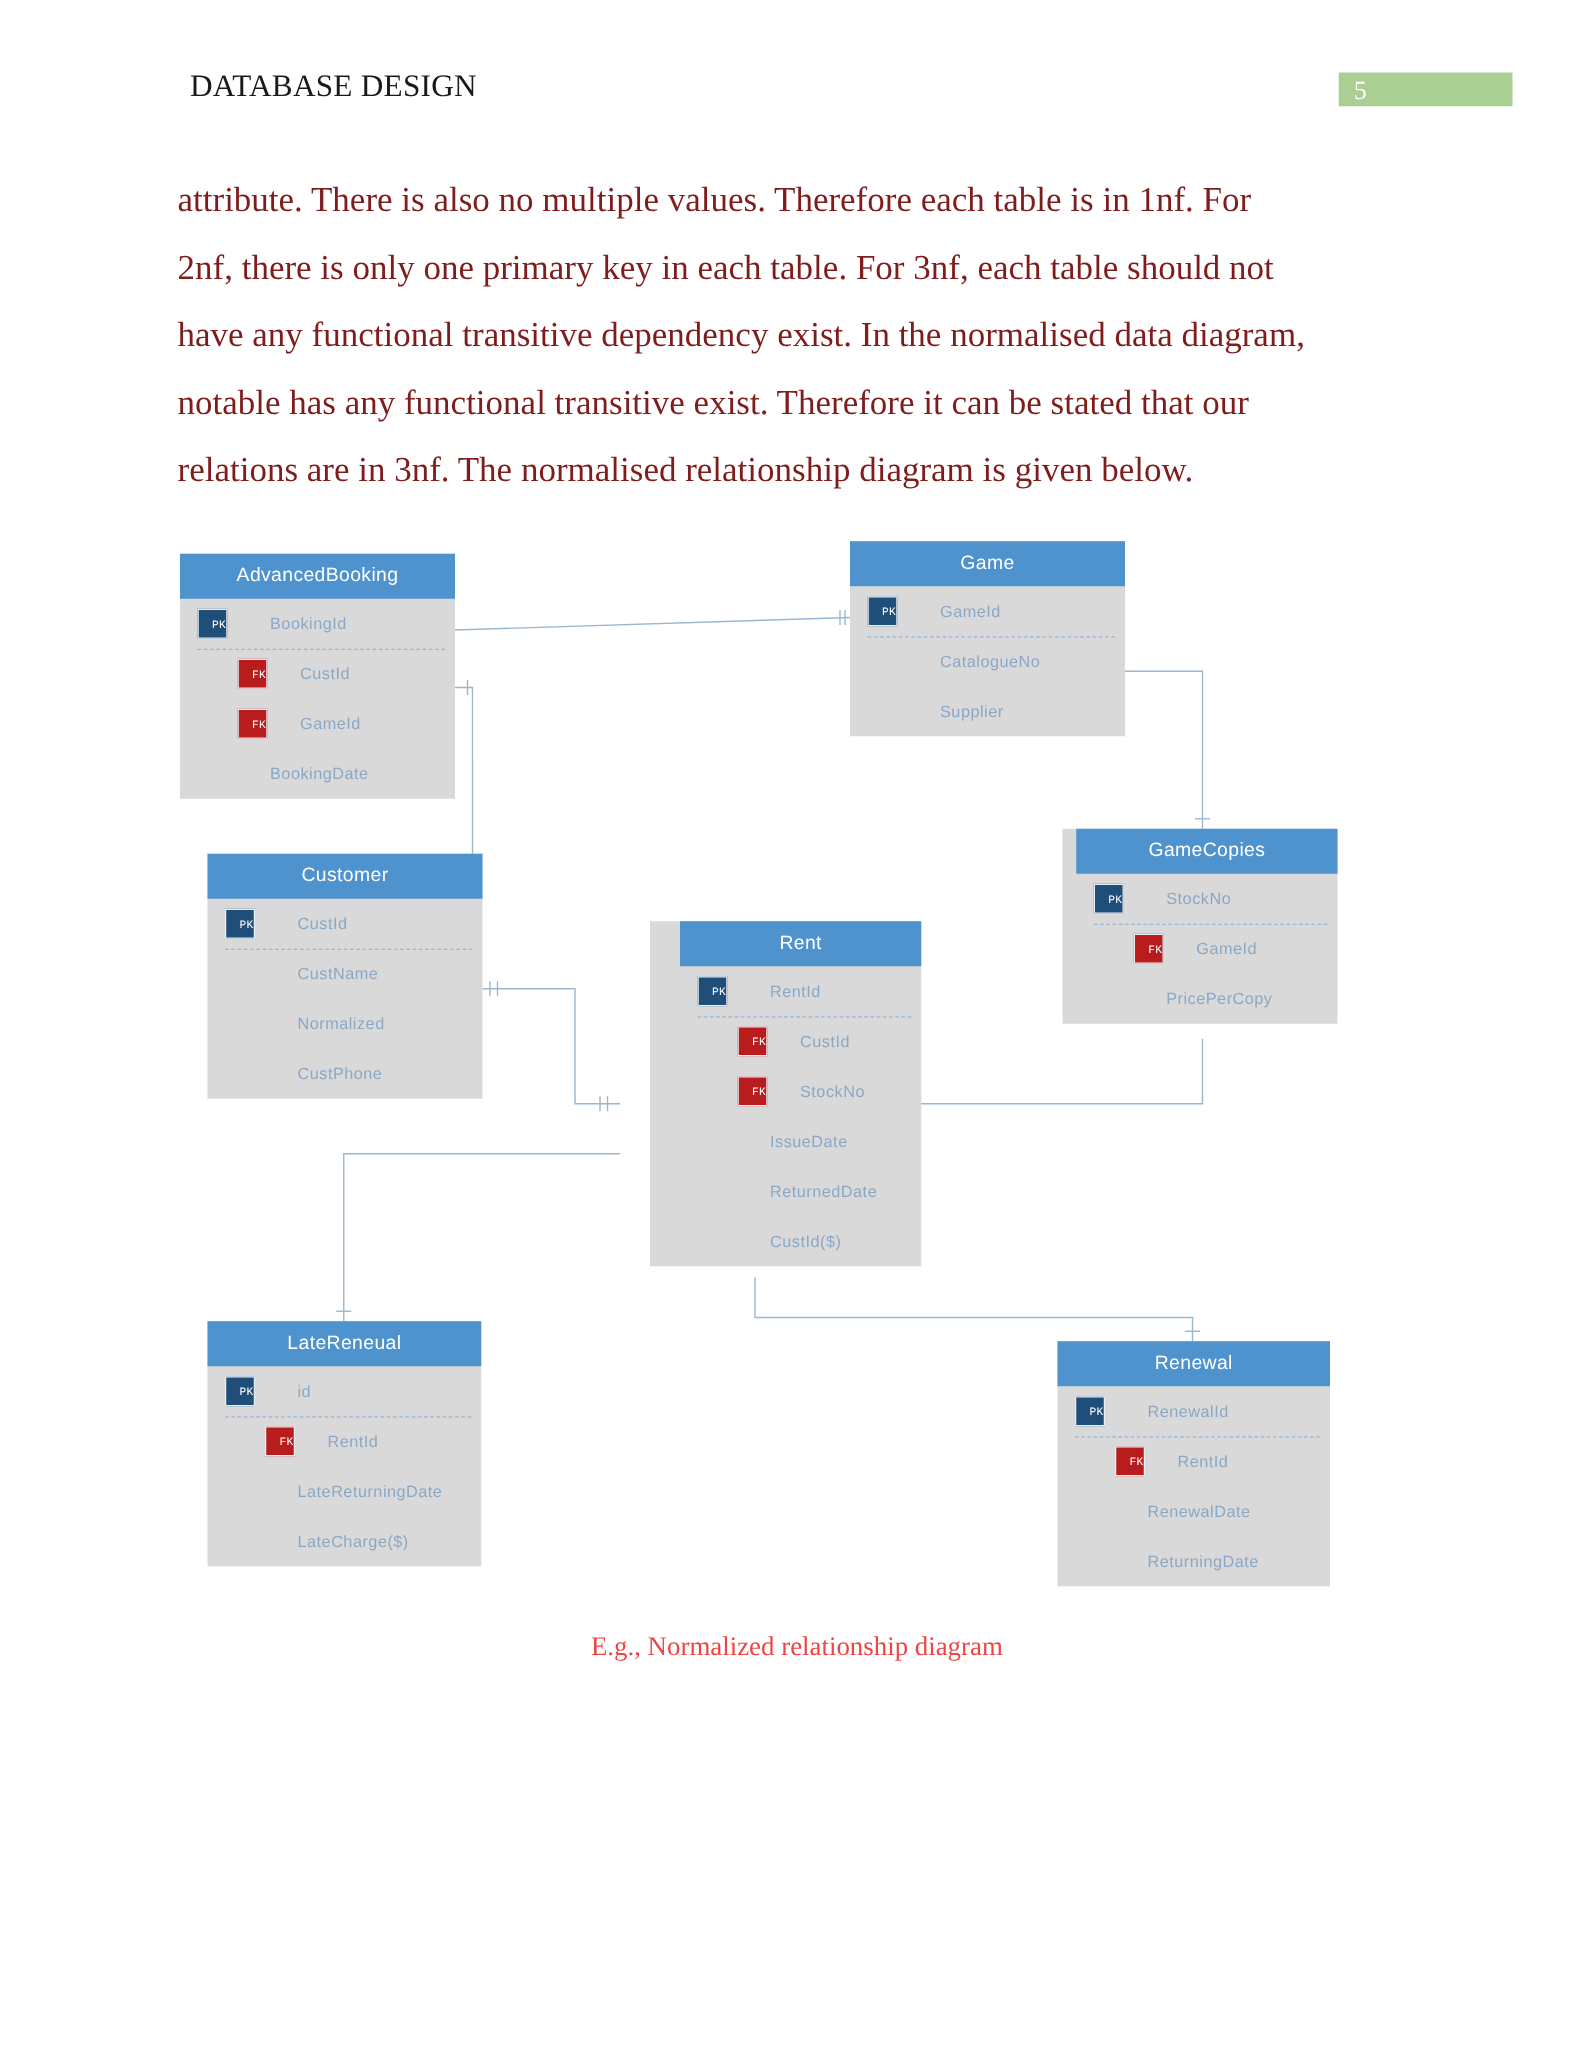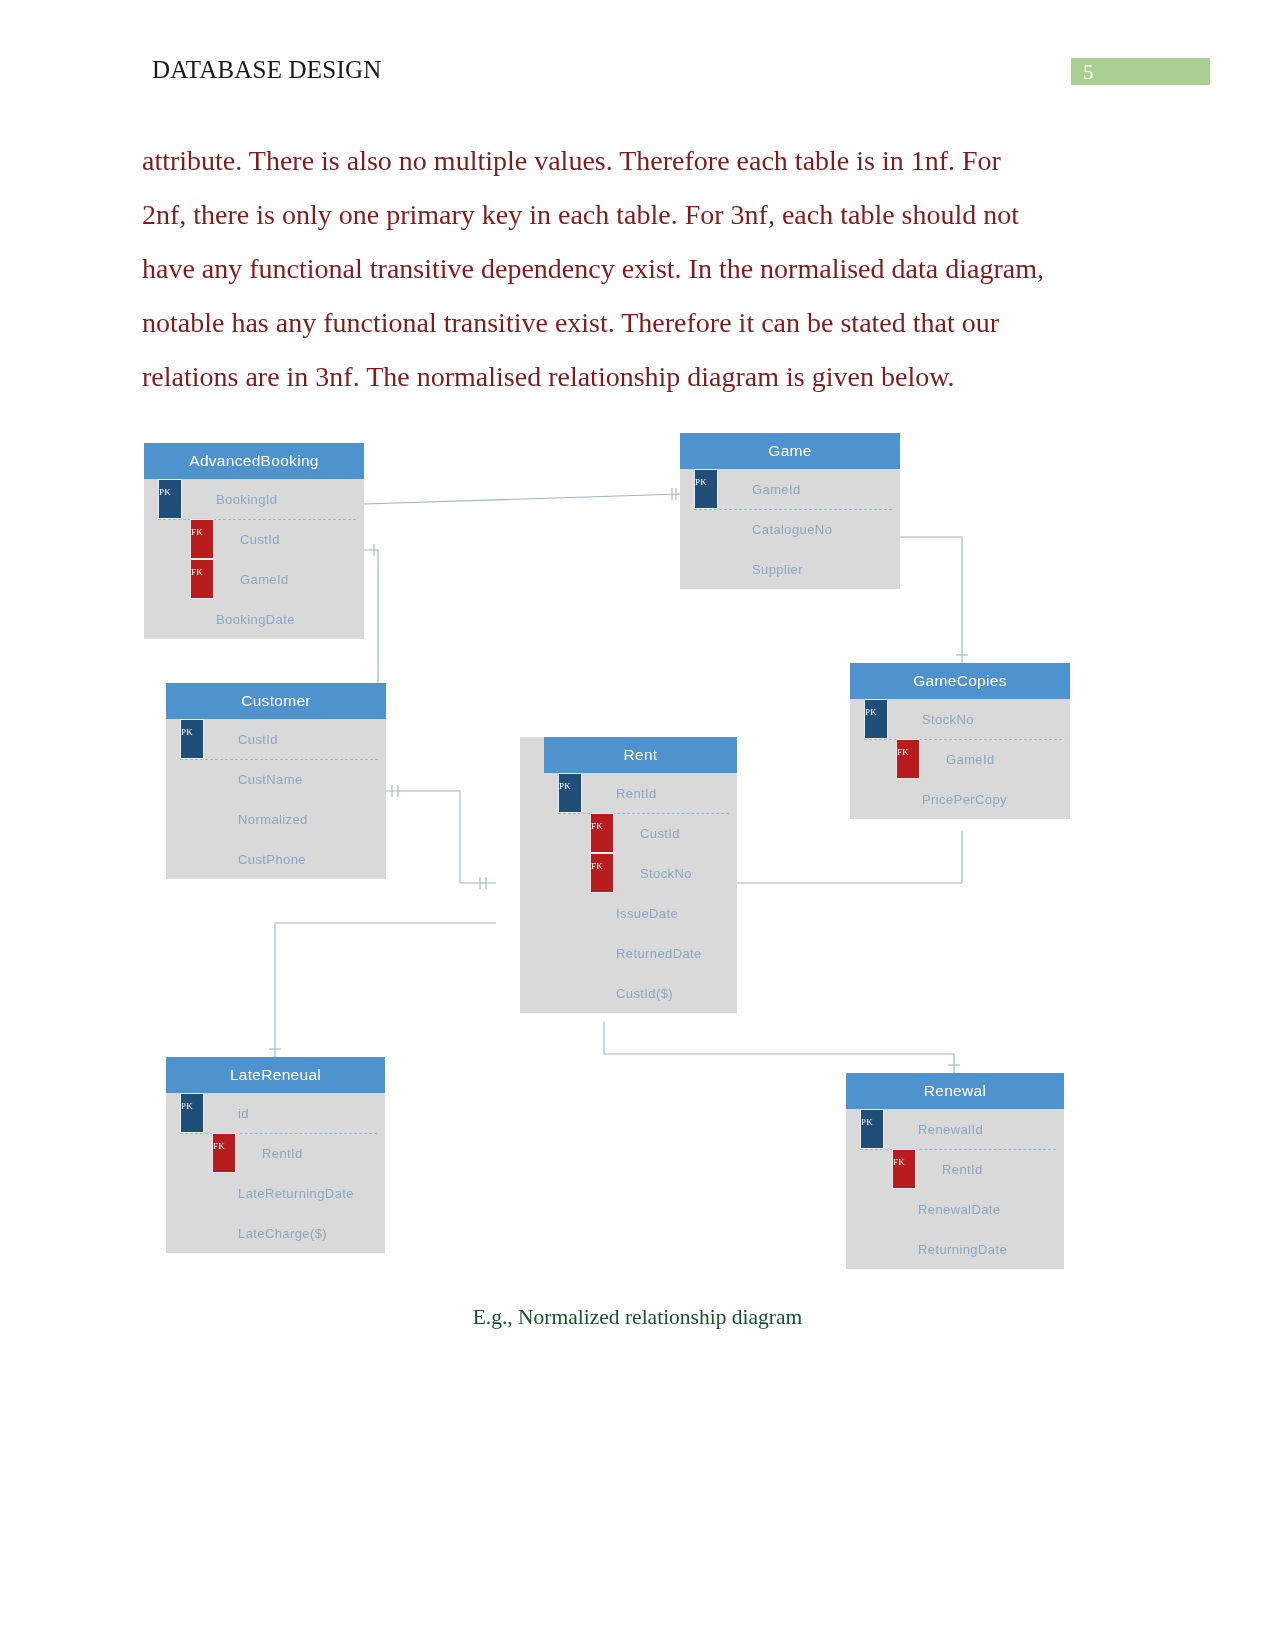--- a/index.html
+++ b/index.html
@@ -108,25 +108,25 @@
     color: #8aa8c4;
     letter-spacing: 0.4px;
     white-space: nowrap;
   }
   .attr-row.fk .attr-label { left: 96px; }
   .key-badge {
     position: absolute;
     top: 50%;
     transform: translateY(-50%);
     width: 24px;
-    height: 40px;
-    font-family: Liberation Serif, serif;
+    height: 24px;
+    font-family: Liberation Mono, monospace;
     font-size: 9px;
     color: #ffffff;
-    text-align: left;
+    text-align: right;
     line-height: 24px;
     letter-spacing: 0.3px;
     box-sizing: border-box;
     border: 1.5px solid #e8eef4;
   }
   .key-badge.pk {
     left: 14px;
     background: #1f4e79;
   }
   .key-badge.fk {
@@ -138,34 +138,34 @@
     left: 14px;
     right: 8px;
     height: 0;
     border-top: 1px dashed #9ab6d1;
   }
 
   
   #entity-advancedbooking { left: 144px; top: 23px;  width: 220px; }
   #entity-game            { left: 680px; top: 13px;  width: 220px; }
   #entity-customer        { left: 166px; top: 263px; width: 220px; }
-  #entity-gamecopies      { left: 850px; top: 243px; width: 220px; }
+  #entity-gamecopies      { left: 850px; top: 243px; width: 220px; padding-left: 11px; }
   #entity-rent            { left: 520px; top: 317px; width: 217px; padding-left: 24px; }
   #entity-latereneual     { left: 166px; top: 637px; width: 219px; }
   #entity-renewal         { left: 846px; top: 653px; width: 218px; }
 
   
   #diagram-caption {
     position: absolute;
     left: 0;
     top: 1305px;
     width: 1275px;
     text-align: center;
     font-size: 21.5px;
-    color: #14532d;
+    color: #ef4444;
   }
 </style>
 </head>
 <body>
 
 <div id="doc-header">
   <div id="header-title">DATABASE DESIGN</div>
   <div id="page-number-badge">
     <span id="page-number-text">5</span>
   </div>

